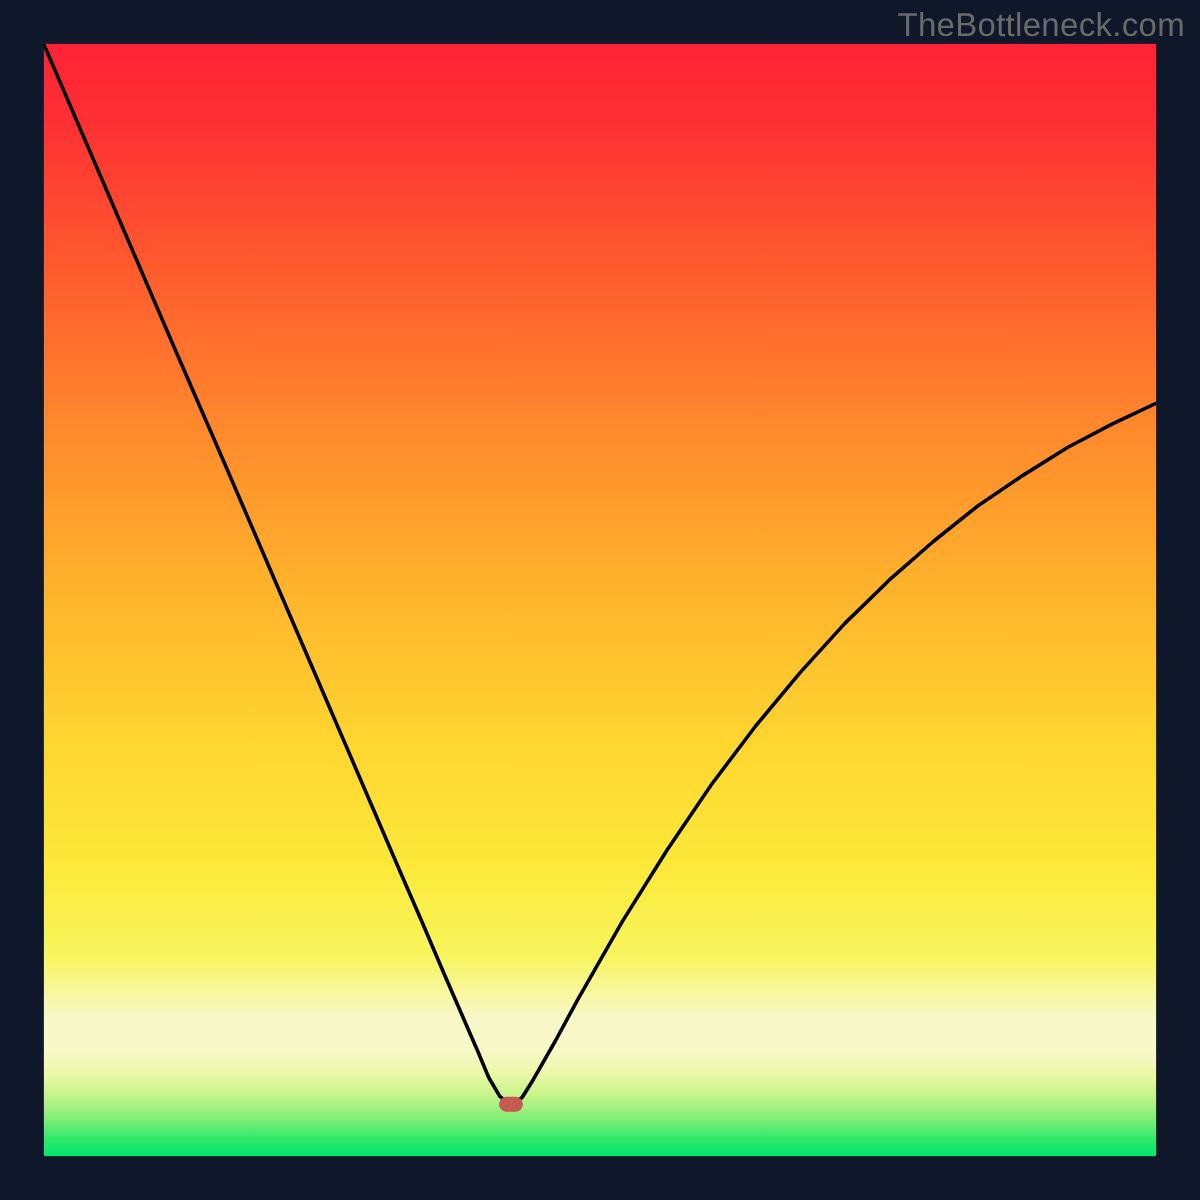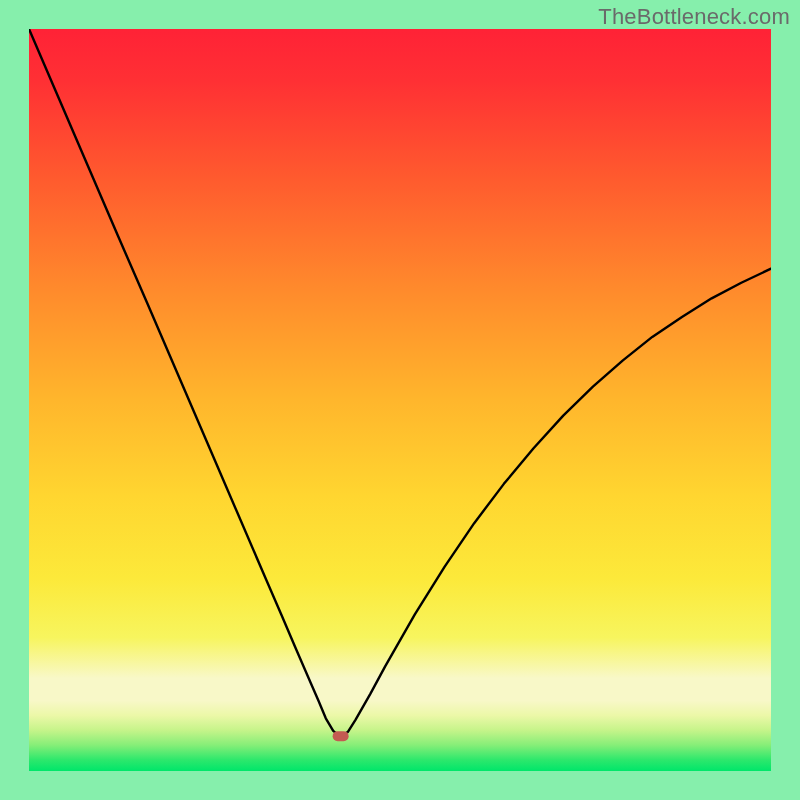--- a/index.html
+++ b/index.html
@@ -10,21 +10,21 @@
     overflow: hidden;
     background: #000;
     font-family: Arial, Helvetica, sans-serif;
   }
   .frame {
     position: absolute;
     left: 0;
     top: 0;
     width: 800px;
     height: 800px;
-    background: #86efac;
+    background: #0f172a;
   }
   .plot-area {
     position: absolute;
     left: 29px;
     top: 29px;
     width: 742px;
     height: 742px;
     overflow: hidden;
   }
   .plot-svg {

